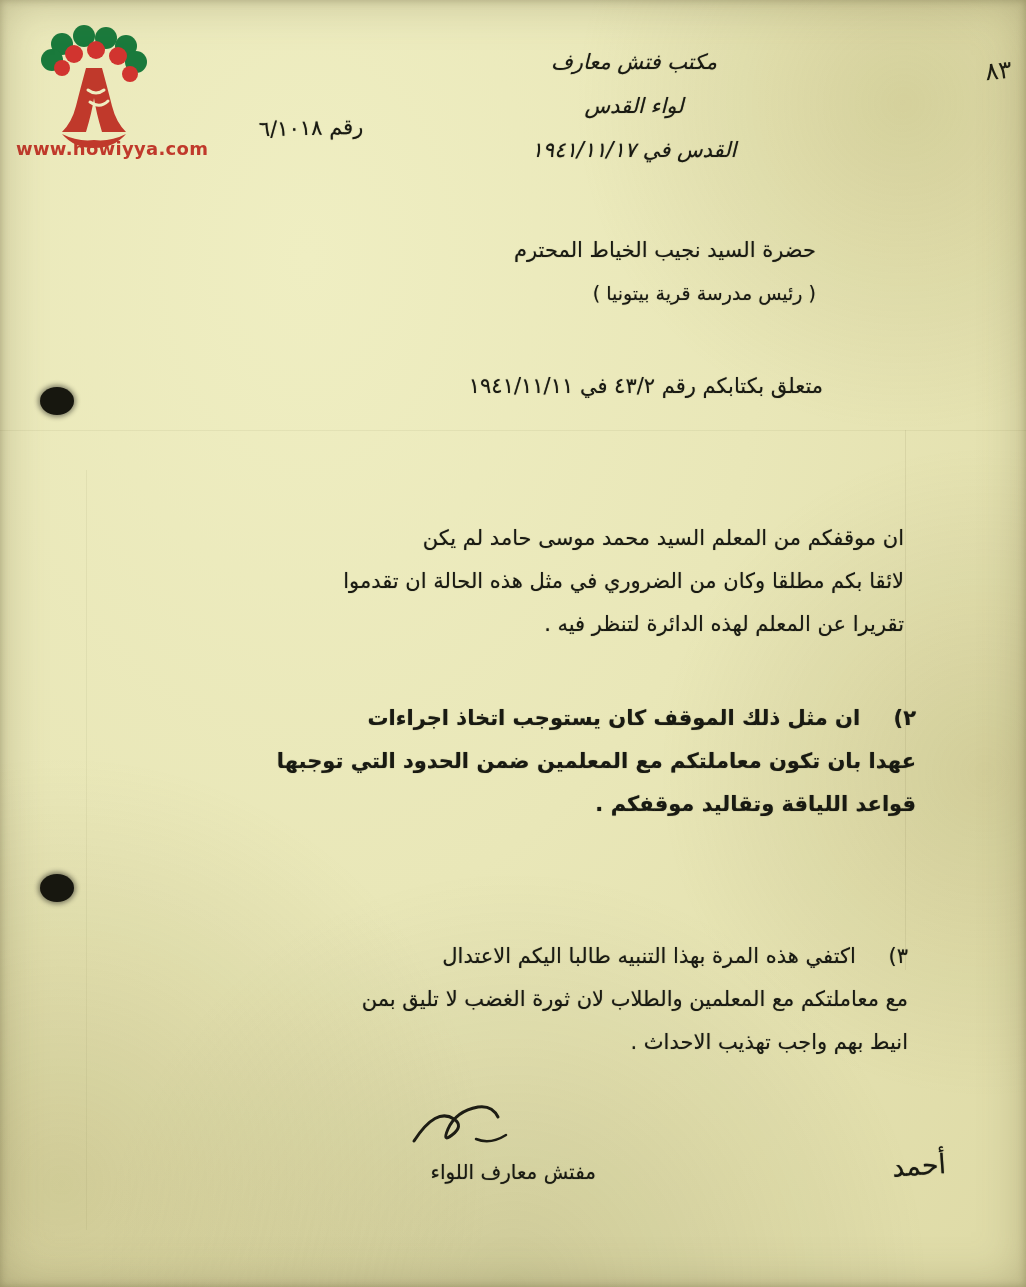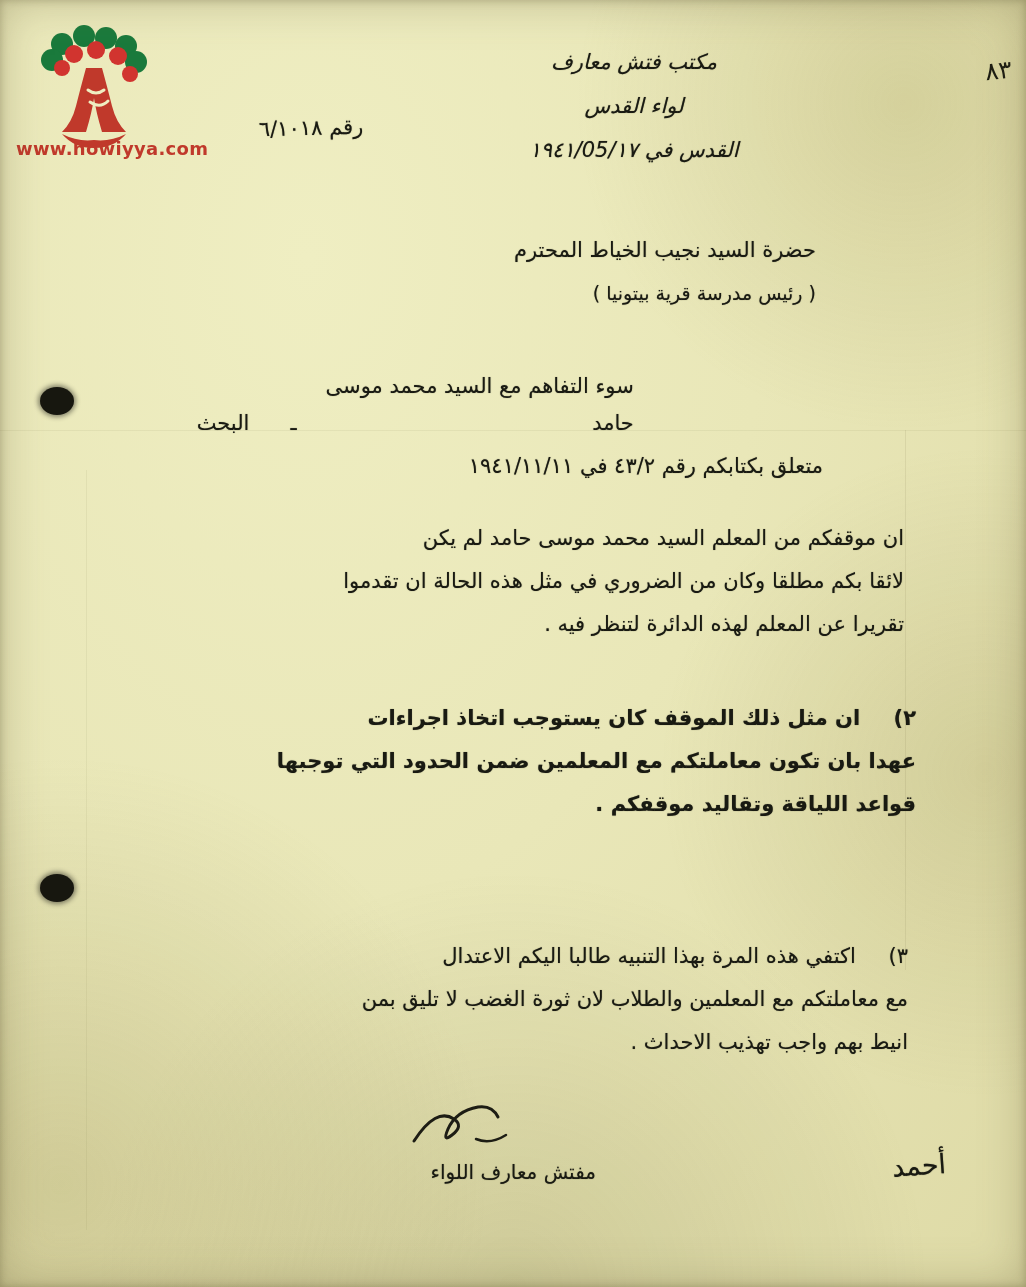--- a/index.html
+++ b/index.html
@@ -215,37 +215,31 @@
 
   <div class="crease c1"></div>
   <div class="crease c2"></div>
   <div class="crease c3"></div>
 
   <div class="page-no">٨٣</div>
 
   <div class="hdr-block hand">
     <div>مكتب فتش معارف</div>
     <div>لواء القدس</div>
-    <div>القدس في ١٩٤١/05/١٧</div>
+    <div>القدس في ١٩٤١/١١/١٧</div>
   </div>
 
   <div class="ref-no hand">رقم ٦/١٠١٨</div>
 
   <div class="addressee hand">
     <div>حضرة السيد نجيب الخياط المحترم</div>
     <div class="line2">( رئيس مدرسة قرية بيتونيا )</div>
   </div>
 
   <div class="subject hand">
-    <div class="row row1">
-      <span style="display:inline-block;width:170px;text-align:right;"></span>
-      <span style="display:inline-block;width:330px;text-align:right;padding-right:40px;">سوء التفاهم مع السيد محمد موسى حامد</span>
-      <span style="display:inline-block;width:40px;">ـ</span>
-      <span style="display:inline-block;">البحث</span>
-    </div>
     <div class="row row2">متعلق بكتابكم رقم ٤٣/٢ في ١٩٤١/١١/١١</div>
   </div>
 
   <div class="para p1 hand">
     <p>ان موقفكم من المعلم السيد محمد موسى حامد لم يكن</p>
     <p>لائقا بكم مطلقا وكان من الضروري في مثل هذه الحالة ان تقدموا</p>
     <p>تقريرا عن المعلم لهذه الدائرة لتنظر فيه .</p>
   </div>
 
   <div class="para p2 hand">

